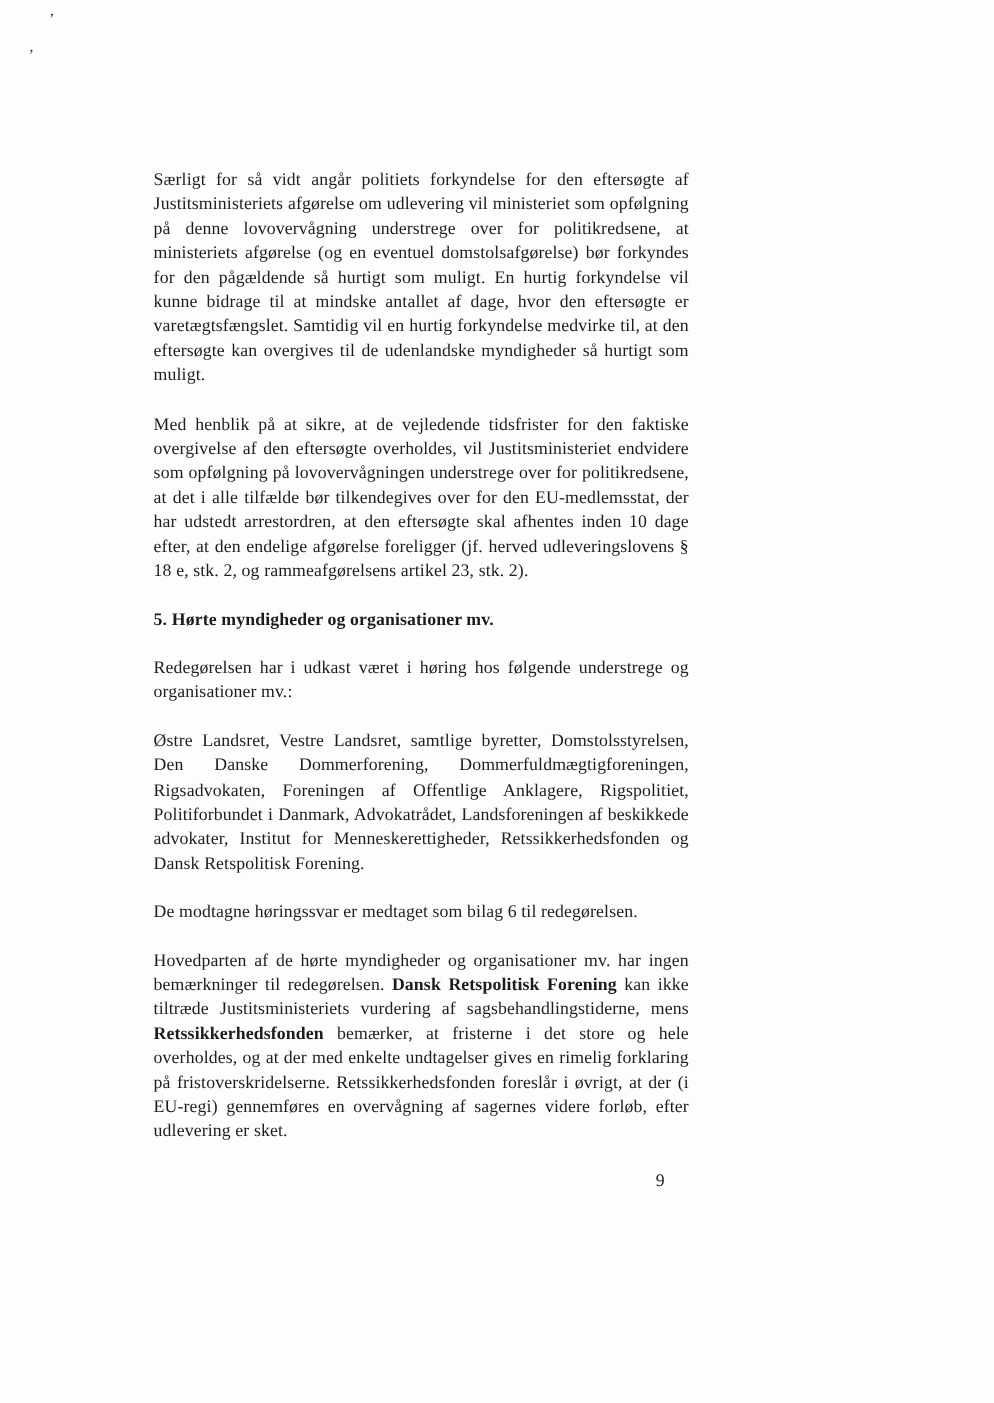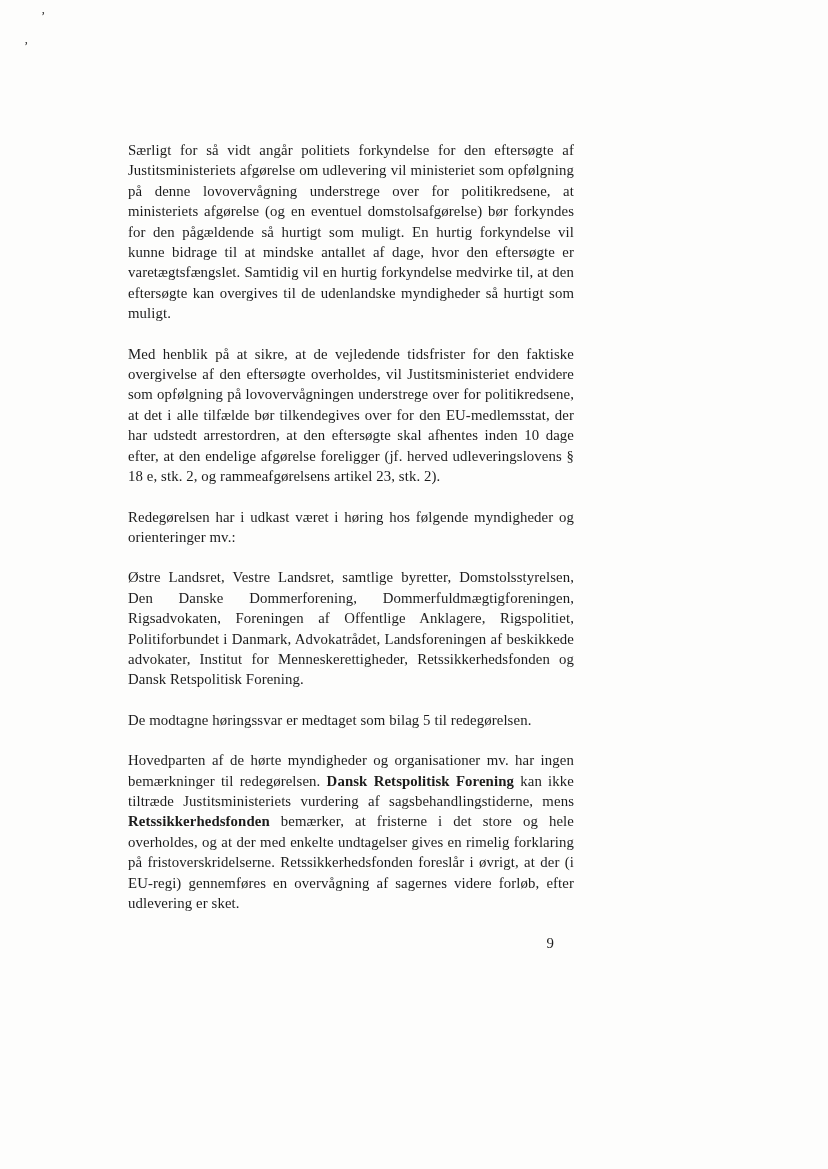--- a/index.html
+++ b/index.html
@@ -56,26 +56,27 @@
   <span class="artifact a1">’</span>
   <span class="artifact a2">’</span>
 
   <div class="text-block">
 
 
     <p class="para">Særligt for så vidt angår politiets forkyndelse for den eftersøgte af Justitsministeriets afgørelse om udlevering vil ministeriet som opfølgning på denne lovovervågning understrege over for politikredsene, at ministeriets afgørelse (og en eventuel domstolsafgørelse) bør forkyndes for den pågældende så hurtigt som muligt. En hurtig forkyndelse vil kunne bidrage til at mindske antallet af dage, hvor den eftersøgte er varetægtsfængslet. Samtidig vil en hurtig forkyndelse medvirke til, at den eftersøgte kan overgives til de udenlandske myndigheder så hurtigt som muligt.</p>
 
     <p class="para">Med henblik på at sikre, at de vejledende tidsfrister for den faktiske overgivelse af den eftersøgte overholdes, vil Justitsministeriet endvidere som opfølgning på lovovervågningen understrege over for politikredsene, at det i alle tilfælde bør tilkendegives over for den EU-medlemsstat, der har udstedt arrestordren, at den eftersøgte skal afhentes inden 10 dage efter, at den endelige afgørelse foreligger (jf. herved udleveringslovens § 18 e, stk. 2, og rammeafgørelsens artikel 23, stk. 2).</p>
 
+    <p class="para heading">5. Hørte myndigheder og organisationer mv.</p>
 
-    <p class="para">Redegørelsen har i udkast været i høring hos følgende myndigheder og orienteringer mv.:</p>
+    <p class="para">Redegørelsen har i udkast været i høring hos følgende understrege og organisationer mv.:</p>
 
     <p class="para">Østre Landsret, Vestre Landsret, samtlige byretter, Domstolsstyrelsen, Den Danske Dommerforening, Dommerfuldmægtigforeningen, Rigsadvokaten, Foreningen af Offentlige Anklagere, Rigspolitiet, Politiforbundet i Danmark, Advokatrådet, Landsforeningen af beskikkede advokater, Institut for Menneskerettigheder, Retssikkerhedsfonden og Dansk Retspolitisk Forening.</p>
 
-    <p class="para">De modtagne høringssvar er medtaget som bilag 5 til redegørelsen.</p>
+    <p class="para">De modtagne høringssvar er medtaget som bilag 6 til redegørelsen.</p>
 
     <p class="para"><span>Hovedparten af de hørte myndigheder og organisationer mv. har ingen bemærkninger til redegørelsen. </span><strong>Dansk Retspolitisk Forening</strong><span> kan ikke tiltræde Justitsministeriets vurdering af sagsbehandlingstiderne, mens </span><strong>Retssikkerhedsfonden</strong><span> bemærker, at fristerne i det store og hele overholdes, og at der med enkelte undtagelser gives en rimelig forklaring på fristoverskridelserne. Retssikkerhedsfonden foreslår i øvrigt, at der (i EU-regi) gennemføres en overvågning af sagernes videre forløb, efter udlevering er sket.</span></p>
 
     <div class="page-number">9</div>
 
   </div>
 
 </div>
 
 </body></html>

